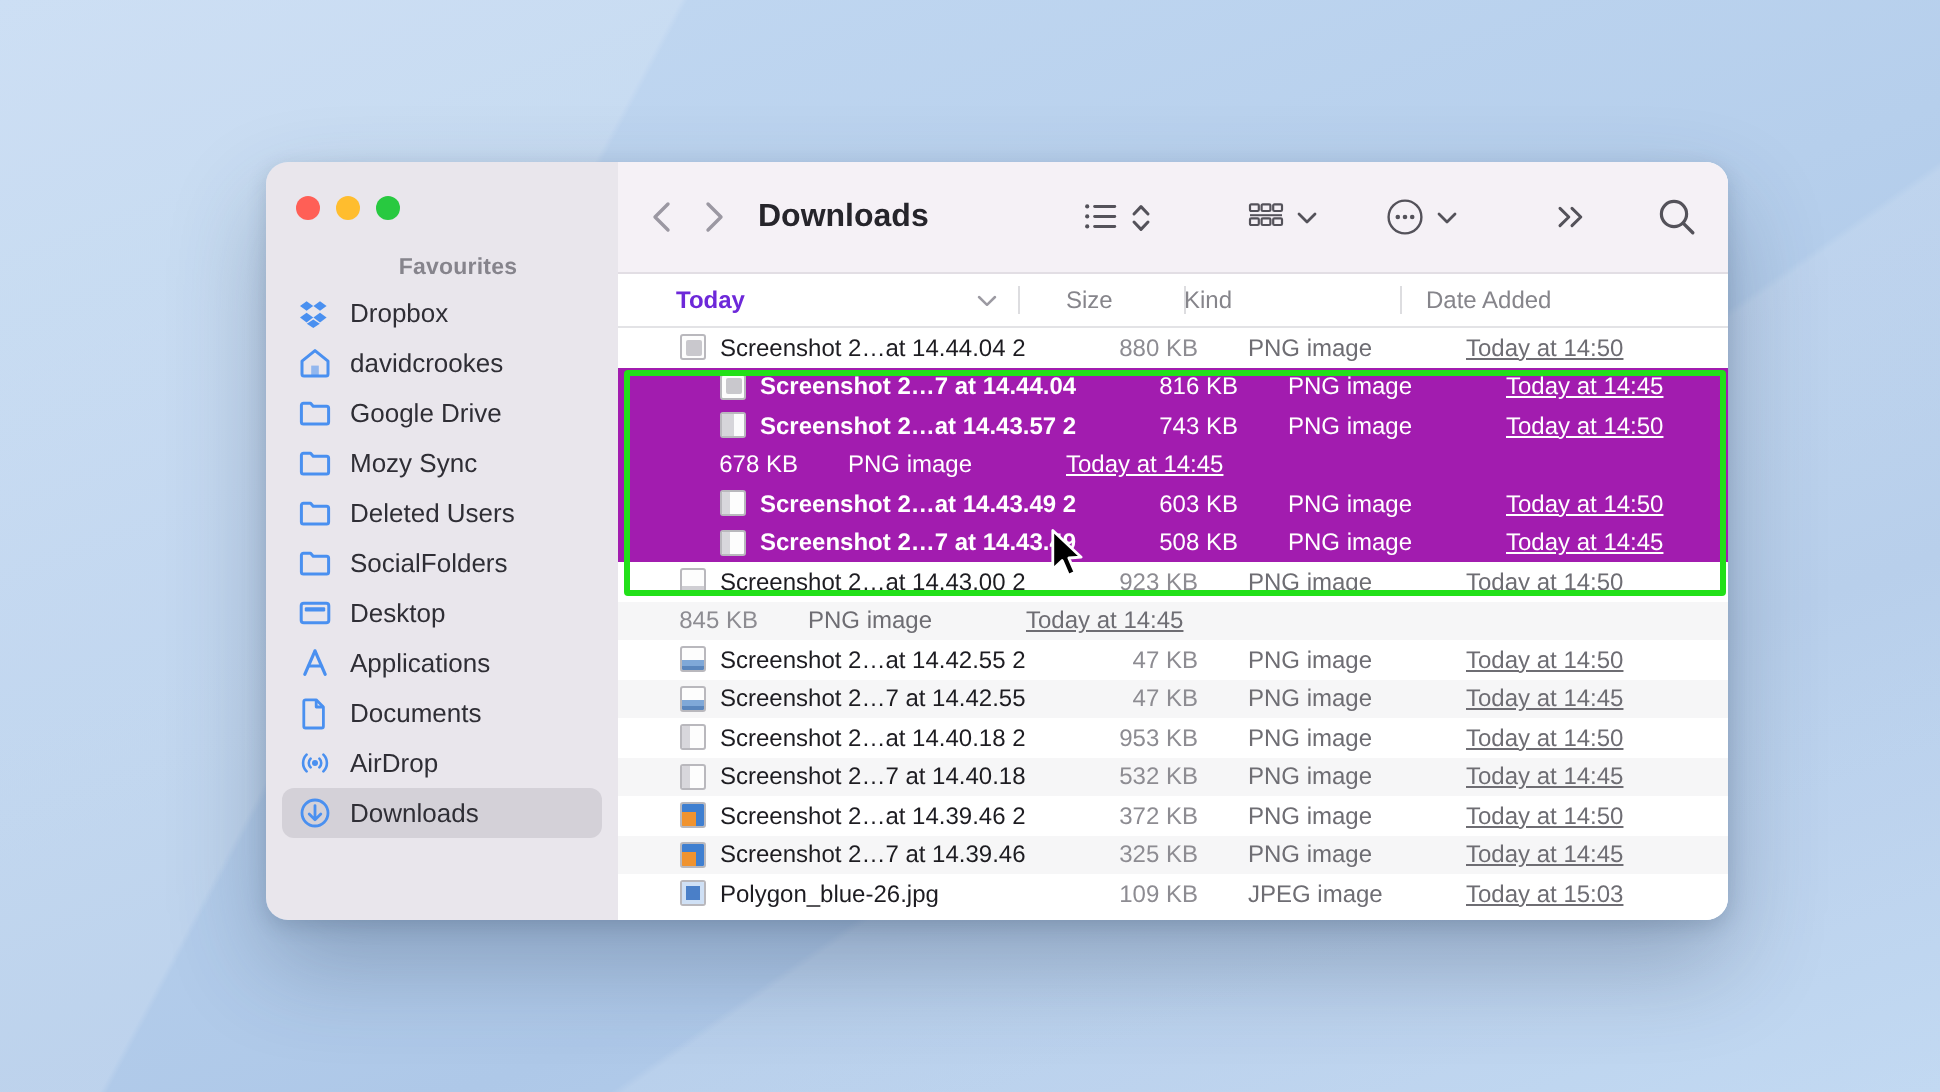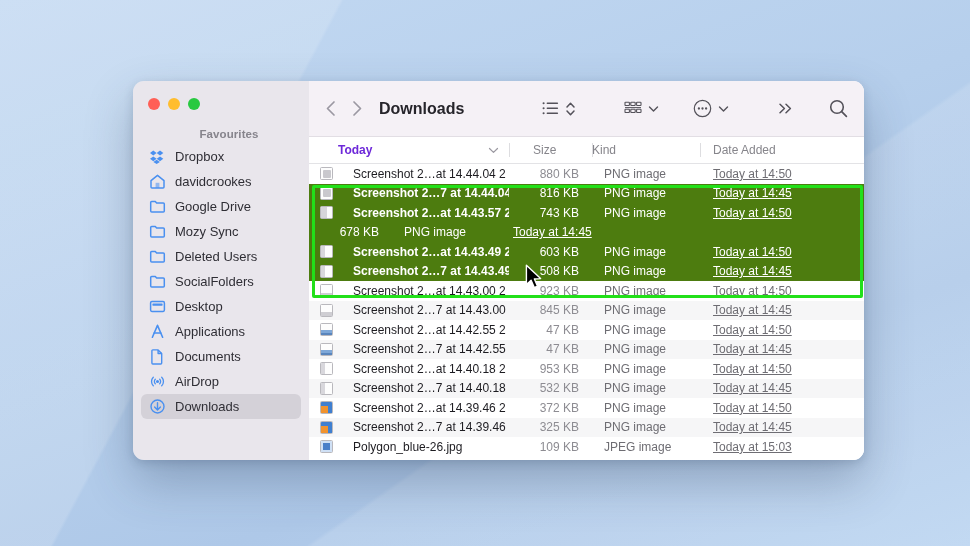--- a/index.html
+++ b/index.html
@@ -95,24 +95,24 @@
   .hdr-chev { color:#9c9aa2; }
 
   
   #file-list { flex:1; overflow:hidden; position:relative; background:#fff; }
   .row {
     height:19.5px; display:flex; align-items:center;
     font-size:12px; color:#1d1c21;
     position:relative;
   }
   .row.alt { background:#f6f6f7; }
-  .row.sel { background:#4d7c0f; color:#ffffff; }
+  .row.sel { background:#a21caf; color:#ffffff;padding-left:20px; }
   .row.sel .f-size, .row.sel .f-kind, .row.sel .f-date { color:#ffffff; }
   .row.sel .f-name { font-weight:bold; }
-  .f-name { width:200px; padding-left:11px; display:flex; align-items:center; gap:20px; white-space:nowrap; overflow:hidden; }
+  .f-name { width:200px; padding-left:11px; display:flex; align-items:center; gap:7px; white-space:nowrap; overflow:hidden;margin-left:20px; }
   .f-size { width:83px; padding-right:13px; text-align:right; color:#8d8c92; }
   .f-kind { width:108px; padding-left:12px; color:#6e6d73; }
   .f-date { flex:1; padding-left:13px; color:#6e6d73;text-decoration:underline; }
   .thumb {
     width:13px; height:13px; flex:0 0 13px;
     border:1px solid #b9b8bd; border-radius:1.5px;
     background:#fdfdfd; position:relative; overflow:hidden;
   }
   .thumb i { position:absolute; display:block; }
 
@@ -438,26 +438,20 @@
             <span class="thumb">
               <i style="left:0;bottom:0;width:100%;height:34%;background:#cfced3;"></i>
             </span>
             <span>Screenshot 2…at 14.43.00 2</span>
           </span>
           <span class="f-size">923 KB</span>
           <span class="f-kind">PNG image</span>
           <span class="f-date">Today at 14:50</span>
         </div>
         <div class="row alt">
-          <span class="f-name">
-            <span class="thumb">
-              <i style="left:0;bottom:0;width:100%;height:34%;background:#cfced3;"></i>
-            </span>
-            <span>Screenshot 2…7 at 14.43.00</span>
-          </span>
           <span class="f-size">845 KB</span>
           <span class="f-kind">PNG image</span>
           <span class="f-date">Today at 14:45</span>
         </div>
         <div class="row">
           <span class="f-name">
             <span class="thumb">
               <i style="left:0;bottom:2px;width:100%;height:26%;background:#7fa8d8;"></i>
               <i style="left:0;bottom:0;width:100%;height:2px;background:#5a86bd;"></i>
             </span>

